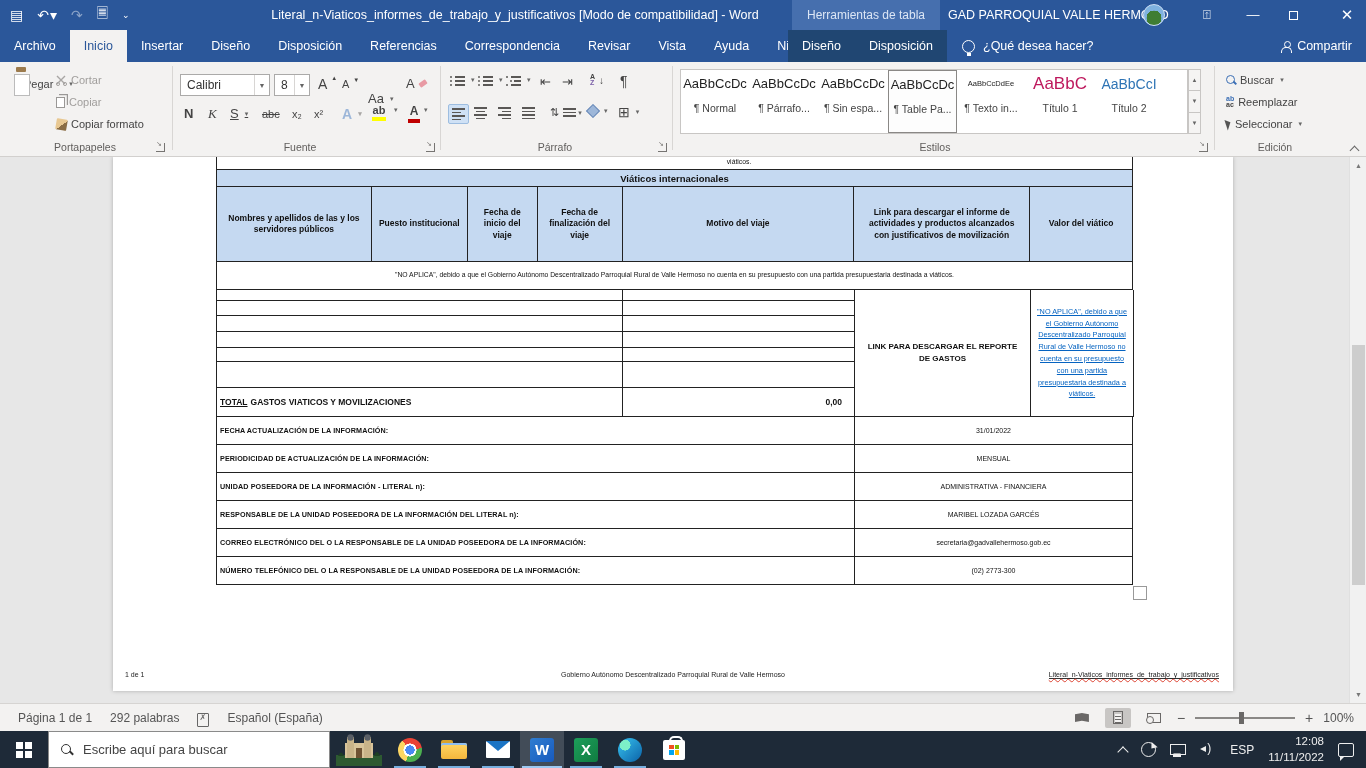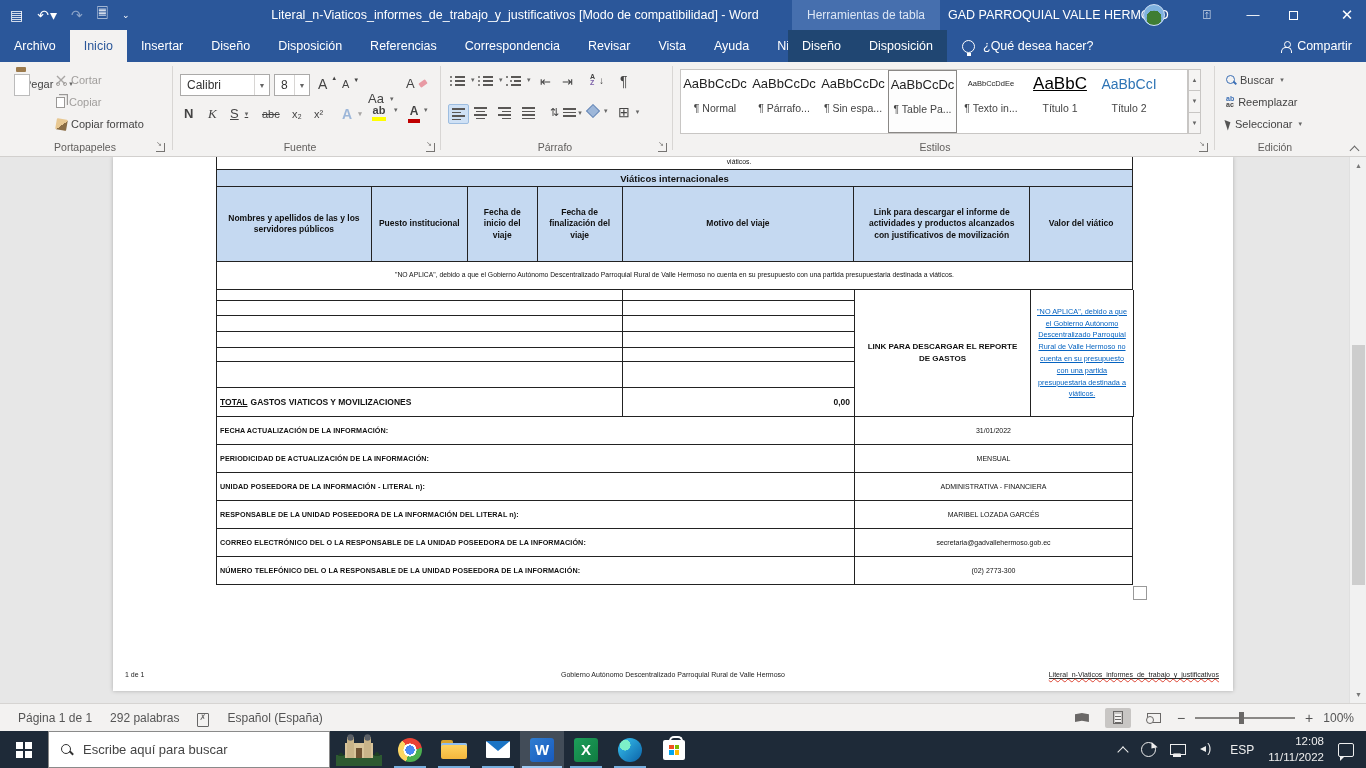--- a/index.html
+++ b/index.html
@@ -66,21 +66,21 @@
   .lst.ml i:nth-child(2){ margin-left:8px; } .lst.ml i:nth-child(2)::before{ left:-4px; }
   .activebtn { background:#cfe1f5; border:1px solid #9dbde0; border-radius:2px; }
   .minidrop { font-size:7px; color:#666; margin-left:2px; }
   .sorticon { display:inline-flex; flex-direction:column; font-size:7px; font-weight:bold; line-height:6px; color:#444; }
   .gallery { position:absolute; left:680px; top:7px; width:508px; height:65px; background:#fff; border:1px solid #c8c6c4; display:flex; }
   .gitem { width:69px; height:100%; padding-top:0; text-align:center; border-right:1px solid transparent; position:relative; }
   .gitem .prev { display:block; height:28px; line-height:28px; font-size:13px; color:#222; white-space:nowrap; overflow:hidden; }
   .gitem .gname { display:block; margin-top:4px; font-size:10.5px; color:#444; white-space:nowrap; overflow:hidden; }
   .gitem.sel { border:1.5px solid #8a8886; background:#fdfdfd; }
   .gitem.tiny .prev { font-size:7.5px; }
-  .gitem.h1 .prev { font-size:17px; color:#000000;text-decoration:underline; }
+  .gitem.h1 .prev { font-size:17px; color:#be185d; }
   .gitem.h2 .prev { font-size:14px; color:#2e74b5; }
   .gscroll { position:absolute; left:1188px; top:7px; width:13px; height:65px; display:flex; flex-direction:column; }
   .gscroll span { flex:1; border:1px solid #c8c6c4; border-top:none; background:#f5f4f3; font-size:6px; color:#666; text-align:center; line-height:20px; }
   .gscroll span:first-child { border-top:1px solid #c8c6c4; }
   .mag { display:inline-block; width:10px; height:10px; position:relative; }
   .mag::before { content:""; position:absolute; left:0; top:0; width:7px; height:7px; border:1.4px solid #3b6fb5; border-radius:50%; }
   .mag::after { content:""; position:absolute; left:6.5px; top:6.5px; width:4px; height:1.6px; background:#3b6fb5; transform:rotate(45deg); }
   .repl { display:inline-flex; flex-direction:column; font-size:7px; line-height:6px; color:#3b6fb5; font-weight:bold; }
   .cursor-ic { display:inline-block; width:0; height:0; border-left:5px solid #555; border-top:4px solid transparent; border-bottom:7px solid transparent; transform:rotate(-18deg); }
   #collapse-ribbon { position:absolute; right:8px; top:83px; width:8px; height:8px; }
@@ -98,21 +98,21 @@
   #r1 { height:17px; background:#c5d9f1; border-right:1px solid #222; align-items:center; justify-content:center; font-weight:bold; font-size:9.5px; display:flex; }
   #r2 { height:75px; }
   #r3 { height:28px; border-right:1px solid #222; display:flex; align-items:center; justify-content:center; }
   #r3 div { width:82%; text-align:center; font-size:6.8px; line-height:1.6; }
   .erow { width:638px; }
   .ecA { width:406px; } .ecB { width:232px; }
   .er1{height:11px;} .er2{height:15px;} .er3{height:16px;} .er4{height:16px;} .er5{height:14px;} .er6{height:26px;}
   #rtotal { width:638px; height:29px; }
   #rtotal .ecA { display:flex; align-items:center; padding-left:3px; font-size:8.5px; font-weight:bold; }
   #rtotal .ecA u { margin-right:3px; }
-  #rtotal .ecB { display:flex; align-items:center; justify-content:flex-end; padding-right:4px; font-size:8.5px; font-weight:bold; }
+  #rtotal .ecB { display:flex; align-items:center; justify-content:flex-end; padding-right:12px; font-size:8.5px; font-weight:bold; }
   #merged { position:absolute; left:638px; top:133px; width:279px; height:127px; display:flex; border-bottom:1px solid #222; background:#fff; }
   #merged .mlink { width:176px; border-right:1px solid #222; display:flex; align-items:center; justify-content:center; text-align:center; font-weight:bold; font-size:8px; padding:4px 10px; line-height:1.5; }
   #merged .mval { flex:1; border-right:1px solid #222; display:flex; align-items:center; justify-content:center; text-align:center; padding:2px 3px; }
   #merged .mval a { color:#0563c1; font-size:7.3px; line-height:1.62; text-decoration:underline; }
   .irow { height:28px; }
   .ilabel { width:638px; display:flex; align-items:center; padding-left:3px; font-weight:bold; font-size:7.2px; letter-spacing:.1px; }
   .ivalue { flex:1; display:flex; align-items:center; justify-content:center; font-size:7px; border-right:1px solid #222; }
   .irow:nth-child(1) .ivalue { font-size:10px; }
   .irow:nth-child(5) .ivalue { font-size:10px; }
   .irow:nth-child(6) .ivalue { font-size:8px; }

